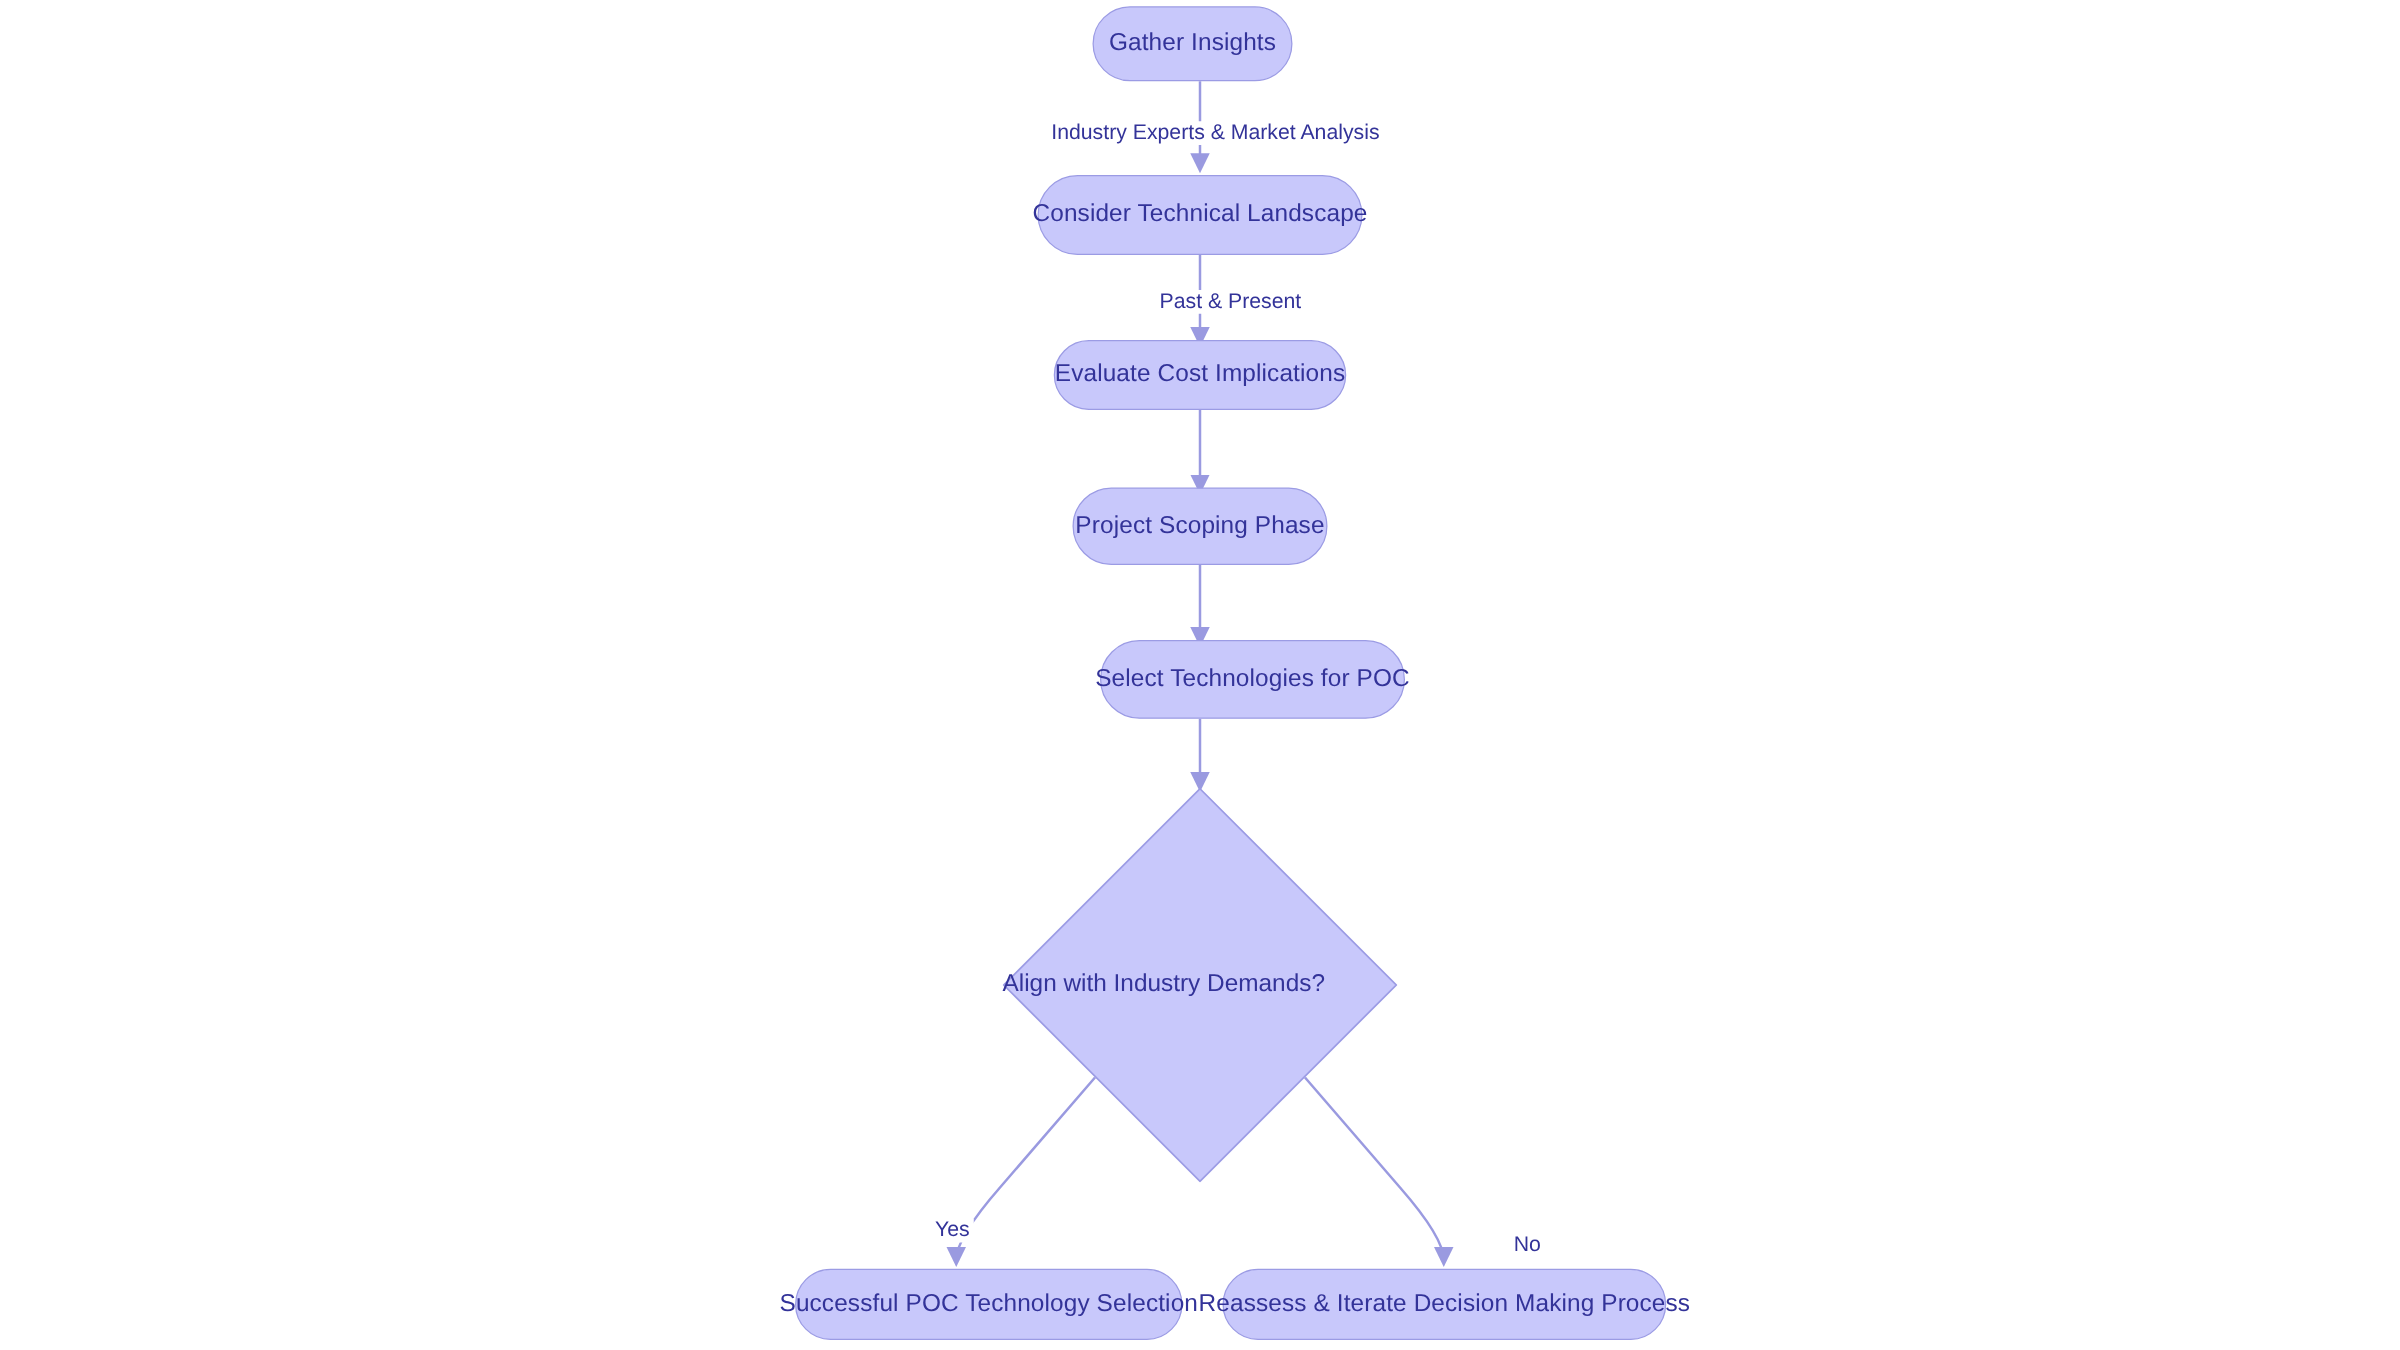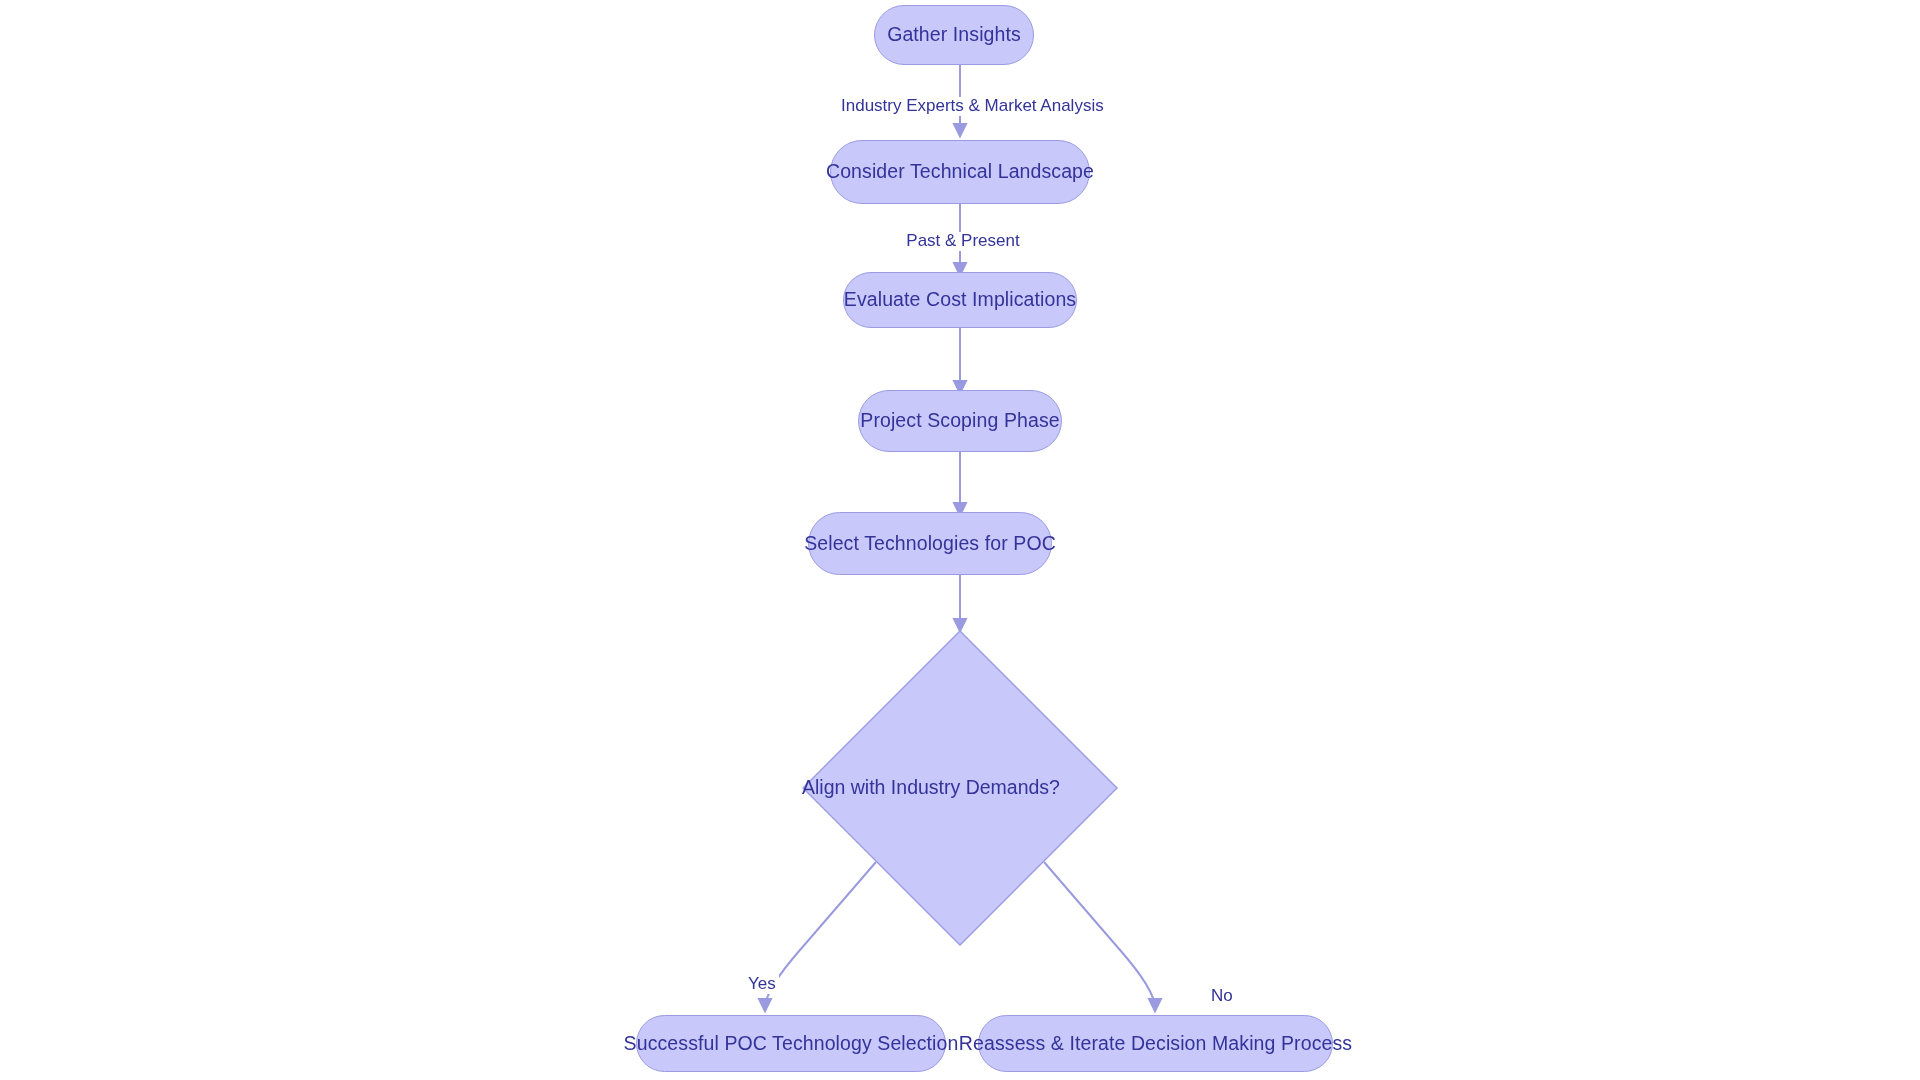--- a/index.html
+++ b/index.html
@@ -109,33 +109,33 @@
   </div>
 
   <div class="edge-label" style="left:838px; top:97px; width:245px; text-align:center;">
     <span>Industry Experts &amp; Market Analysis</span>
   </div>
 
   <div class="node" style="left:830px; top:140px; width:260px; height:64px;">
     <span class="node-label">Consider Technical Landscape</span>
   </div>
 
-  <div class="edge-label" style="left:882px; top:232px; width:156px; text-align:center;">
+  <div class="edge-label" style="left:882px; top:232px; width:156px; text-align:right;">
     <span>Past &amp; Present</span>
   </div>
 
   <div class="node" style="left:858px; top:390px; width:204px; height:62px;">
     <span class="node-label">Project Scoping Phase</span>
   </div>
 
   <div class="node" style="left:843px; top:272px; width:234px; height:56px;">
     <span class="node-label">Evaluate Cost Implications</span>
   </div>
 
-  <div class="node" style="left:808px; top:512px; width:244px; height:63px;text-align:right;">
+  <div class="node" style="left:880px; top:512px; width:244px; height:63px;text-align:right;">
     <span class="node-label">Select Technologies for POC</span>
   </div>
 
   <div class="diamond-wrap" style="left:802px; top:630px; width:316px; height:316px;">
     <svg class="diamond-shape" viewBox="0 0 316 316" preserveAspectRatio="none">
       <polygon points="158,1 315,158 158,315 1,158" fill="#c8c8fb" stroke="#9b9be4" stroke-width="1.4"></polygon>
     </svg>
     <span class="diamond-label">Align with Industry Demands?</span>
   </div>
 

